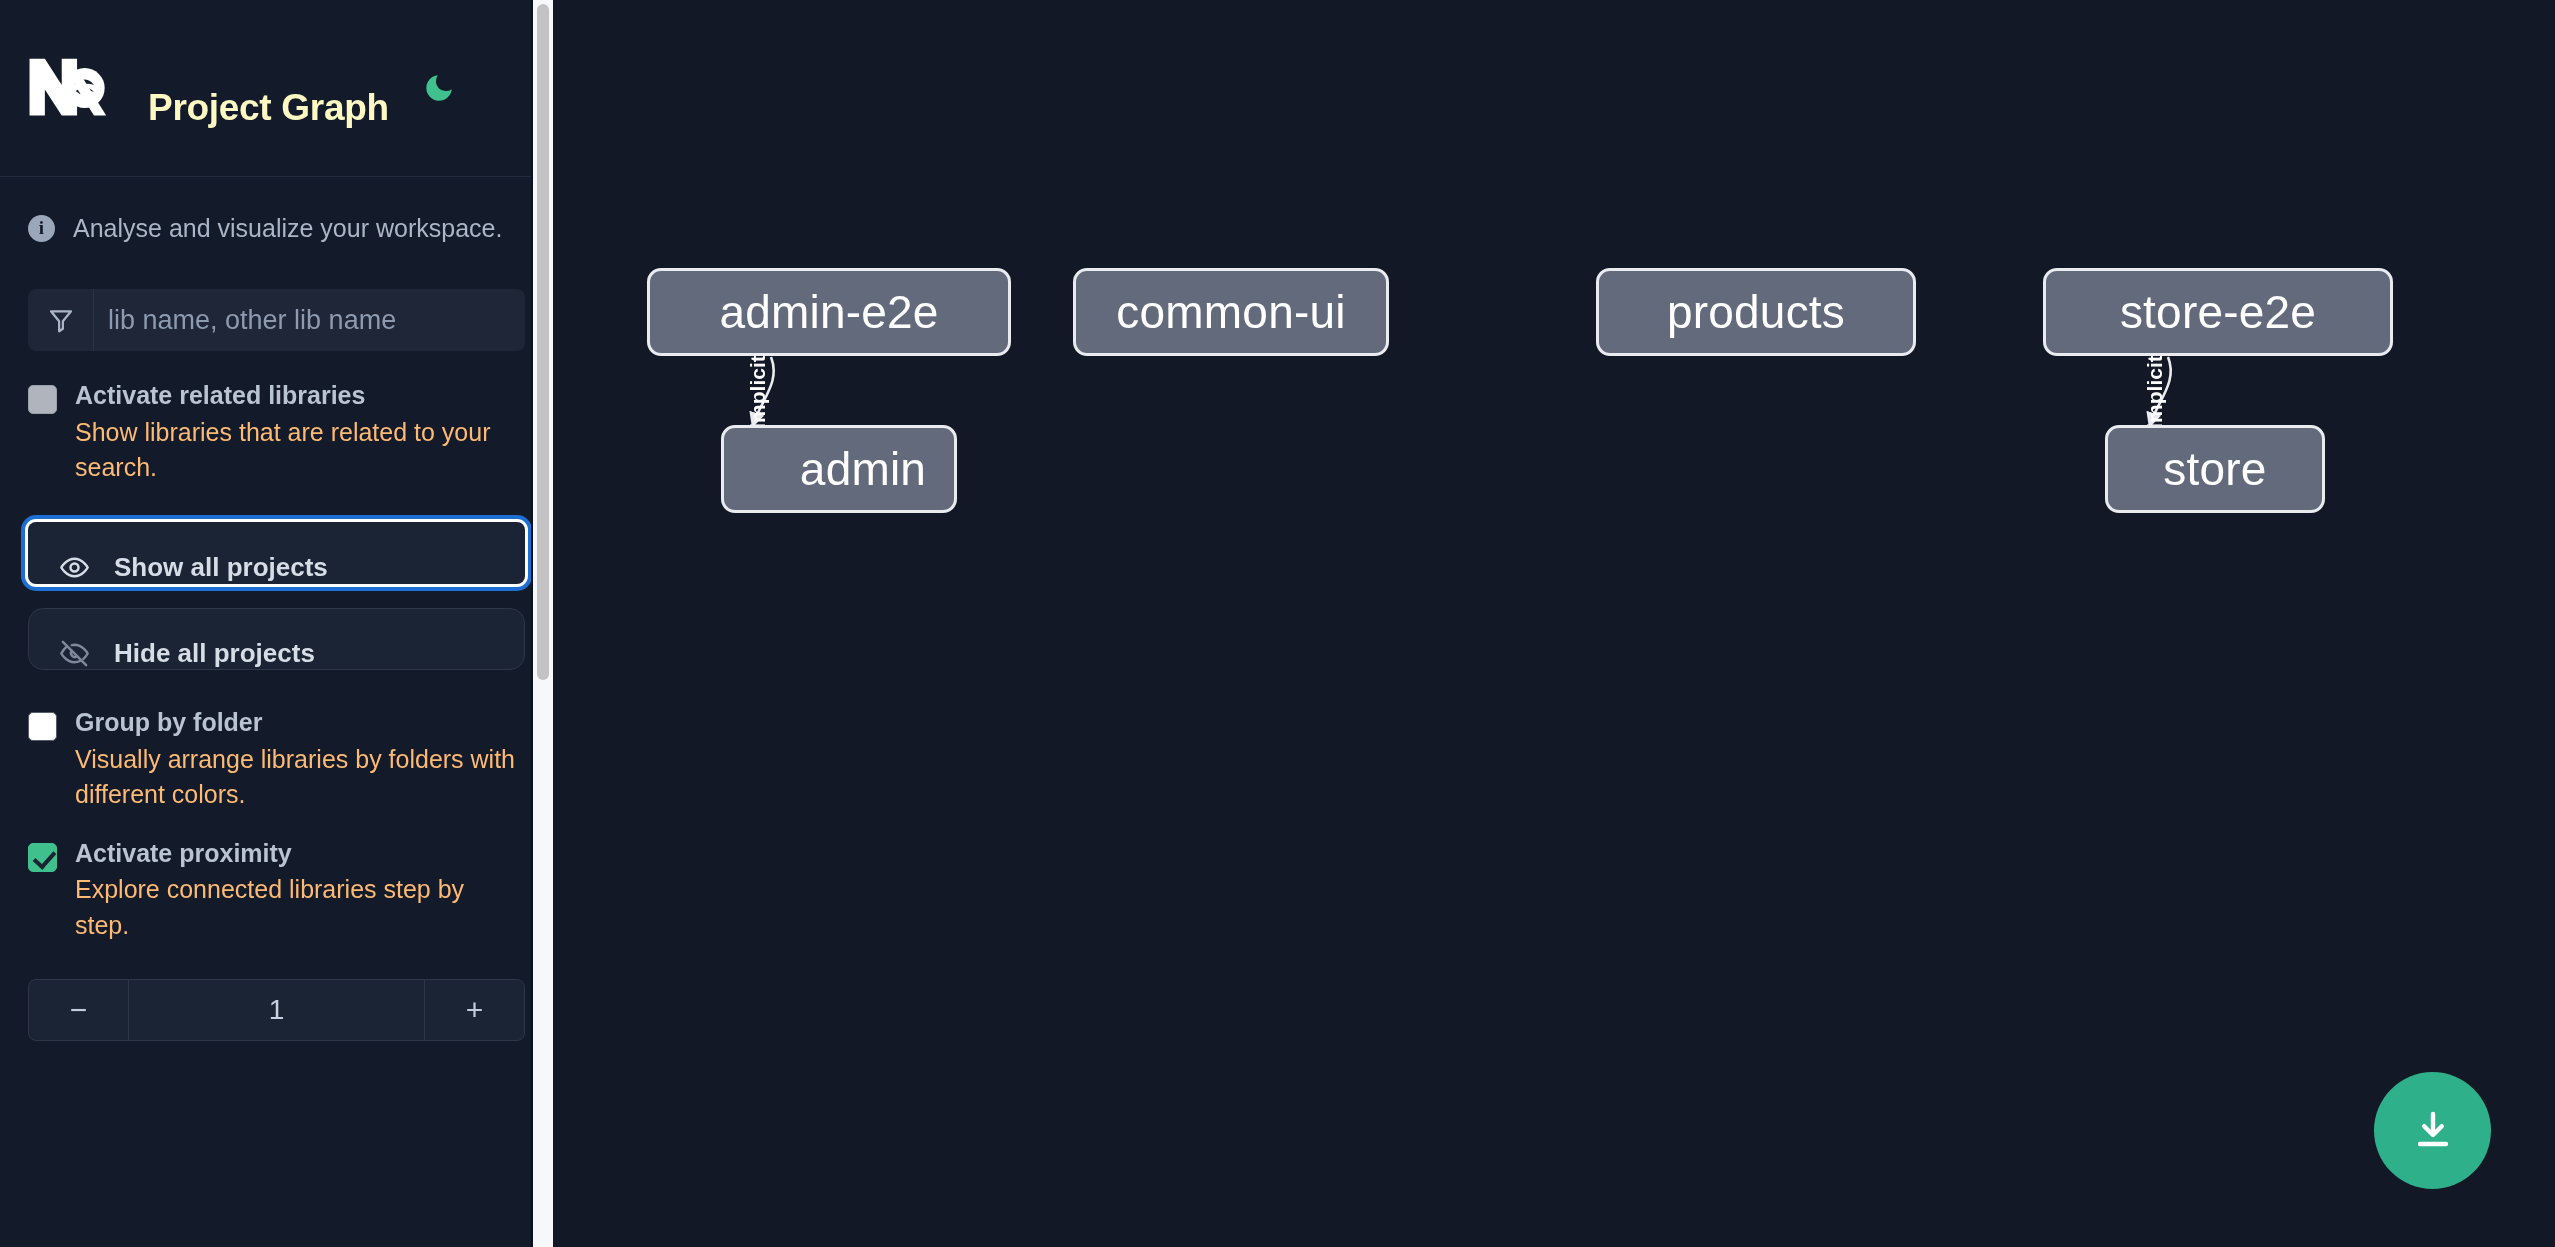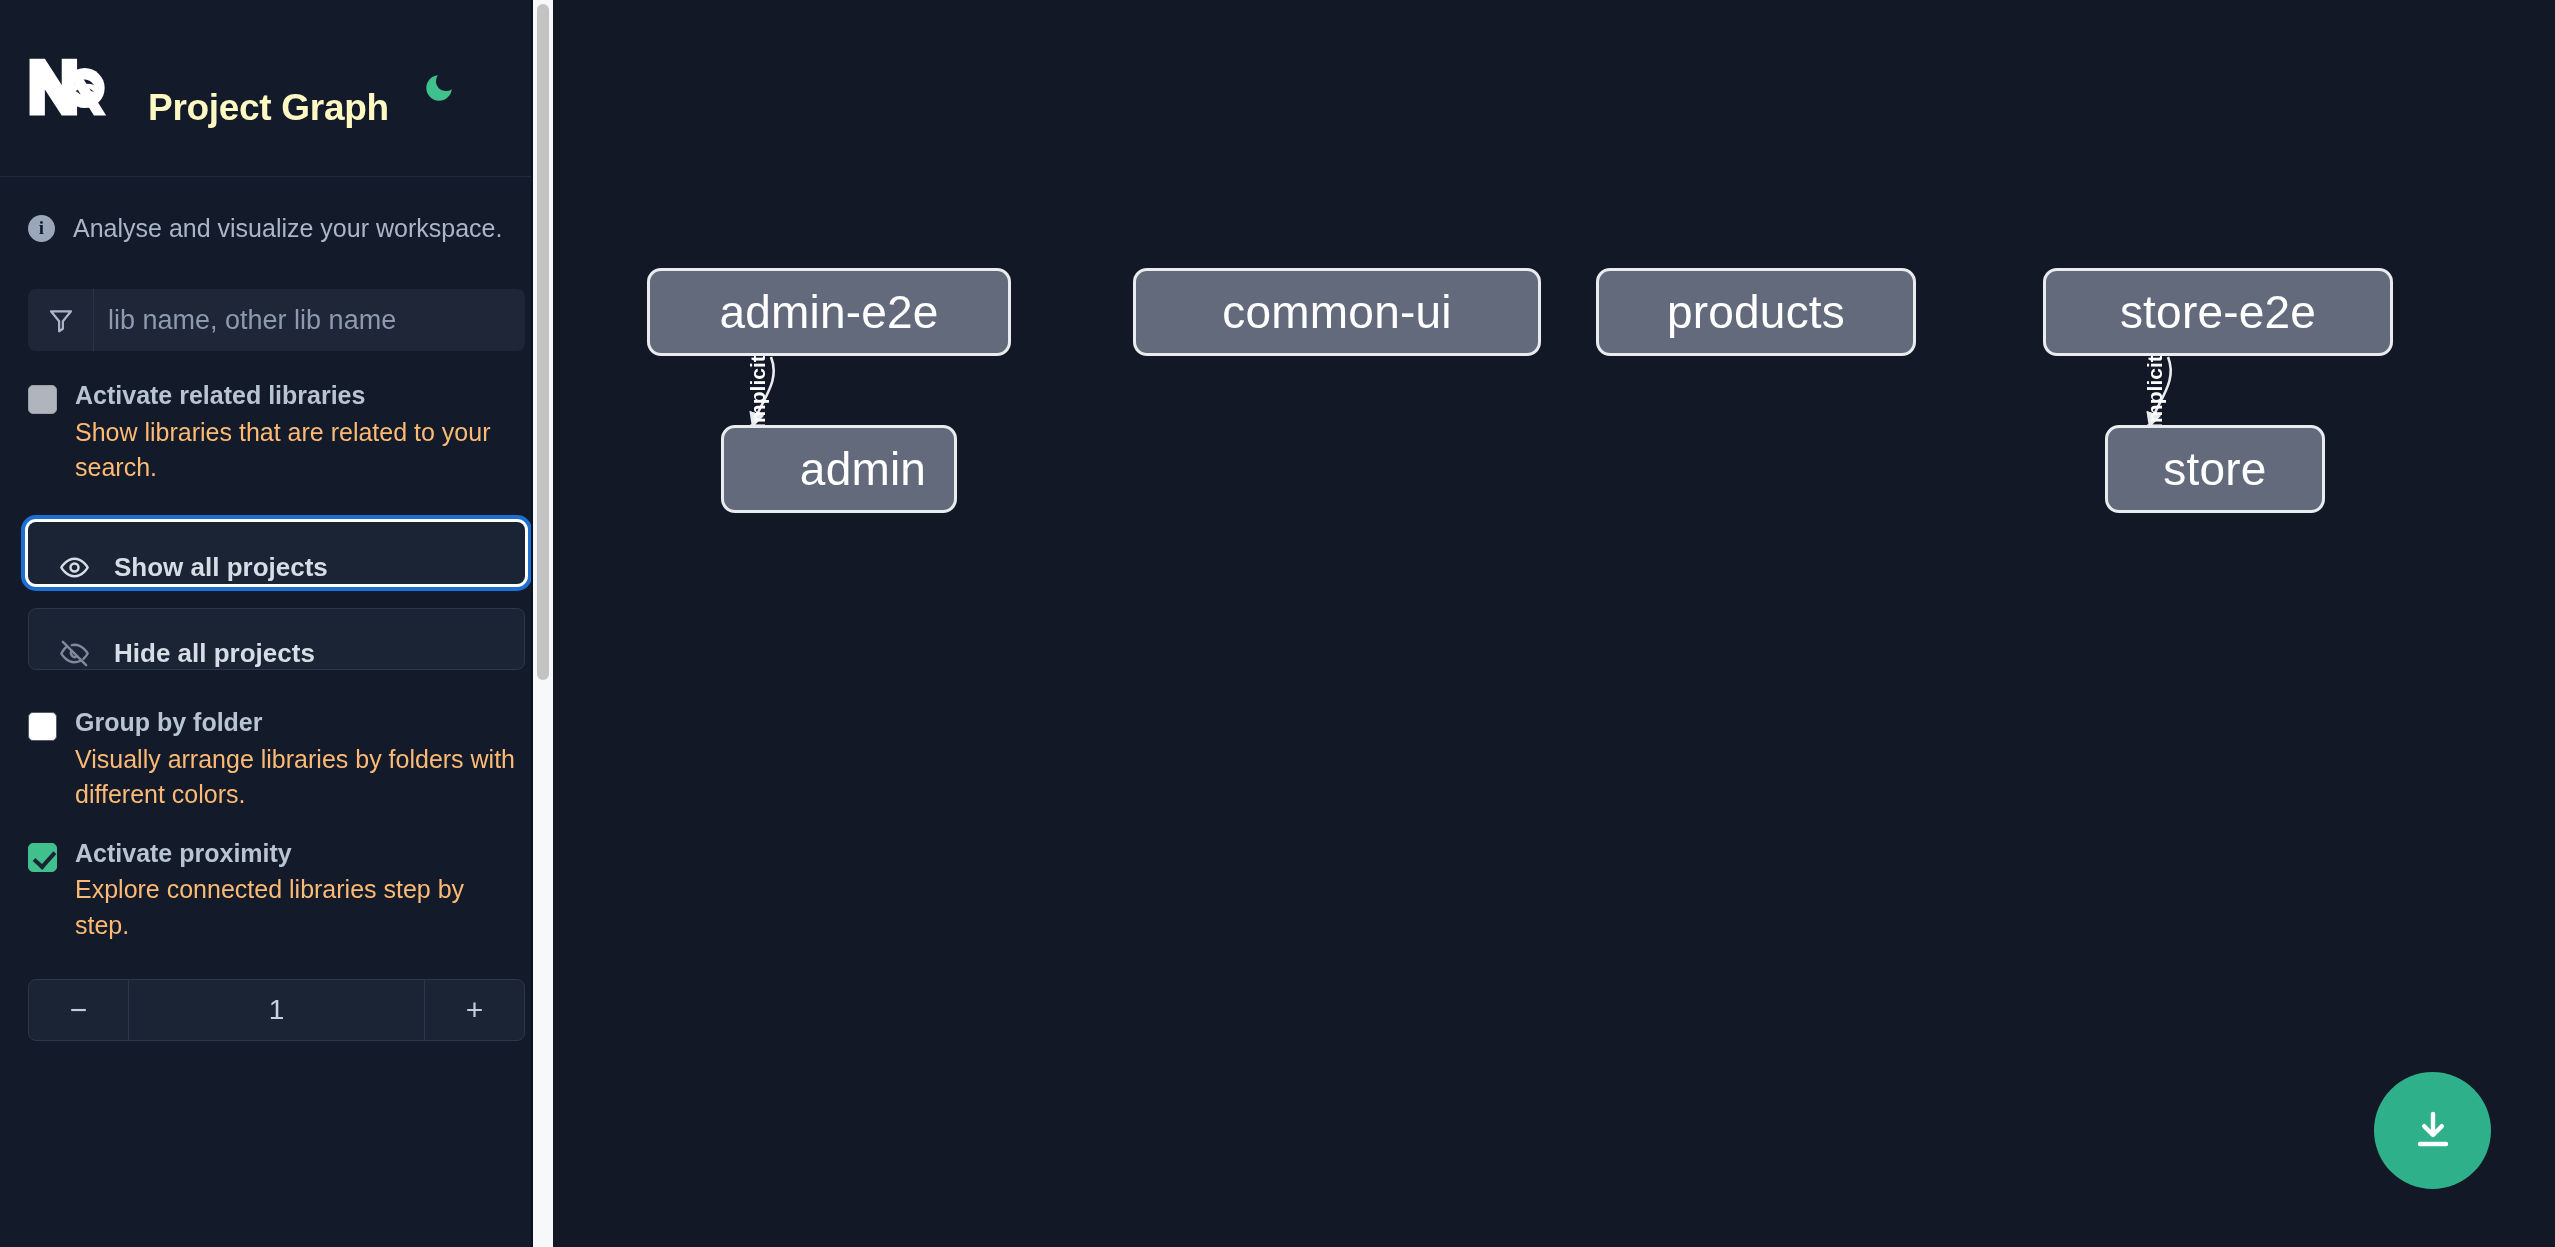--- a/index.html
+++ b/index.html
@@ -133,21 +133,21 @@
     padding-left: 30px;
     gap: 24px;
     cursor: pointer;
   }
   .btn-label { color: #d7dde6; font-size: 26px; font-weight: 700; }
   .btn.focused {
     border-color: transparent;
     box-shadow: 0 0 0 3px #ffffff, 0 0 0 7px #1d6fd4;
   }
   .btn-group { margin-top: 36px; }
-  .btn + .btn { margin-top: 24px; }
+  .btn + .btn { margin-top: 24px; border-radius: 15px; }
 
   
   .stepper {
     margin-top: 36px;
     height: 62px;
     display: flex;
     border: 1px solid #2e3749;
     border-radius: 8px;
     overflow: hidden;
     background: #1b2434;
@@ -340,21 +340,21 @@
         </marker>
       </defs>
       <path d="M 218 357 C 228 382 208 400 200 425" fill="none" stroke="#e9ebee" stroke-width="2.6" marker-end="url(#arrow)"></path>
       <path d="M 1615 357 C 1625 382 1605 400 1597 425" fill="none" stroke="#e9ebee" stroke-width="2.6" marker-end="url(#arrow)"></path>
     </svg>
 
     <div class="edge-label" style="left:168px; top:380px;">implicit</div>
     <div class="edge-label" style="left:1565px; top:380px;">implicit</div>
 
     <div class="node" style="left:94px;  top:268px; width:364px; height:88px;">admin-e2e</div>
-    <div class="node" style="left:580px; top:268px; width:408px; height:88px;">common-ui</div>
+    <div class="node" style="left:520px; top:268px; width:316px; height:88px;">common-ui</div>
     <div class="node" style="left:1043px;top:268px; width:320px; height:88px;">products</div>
     <div class="node" style="left:1490px;top:268px; width:350px; height:88px;">store-e2e</div>
     <div class="node" style="left:168px; top:425px; width:236px; height:88px;padding-left:48px;">admin</div>
     <div class="node" style="left:1552px;top:425px; width:220px; height:88px;">store</div>
 
     <div class="fab">
       <svg width="48" height="48" viewBox="0 0 24 24" fill="none" stroke="#ffffff" stroke-width="2.2" stroke-linecap="round" stroke-linejoin="round">
         <path d="M12 3.5v10"></path>
         <path d="M7.6 9.6L12 14l4.4-4.4"></path>
         <path d="M5.5 18.5h13"></path>

